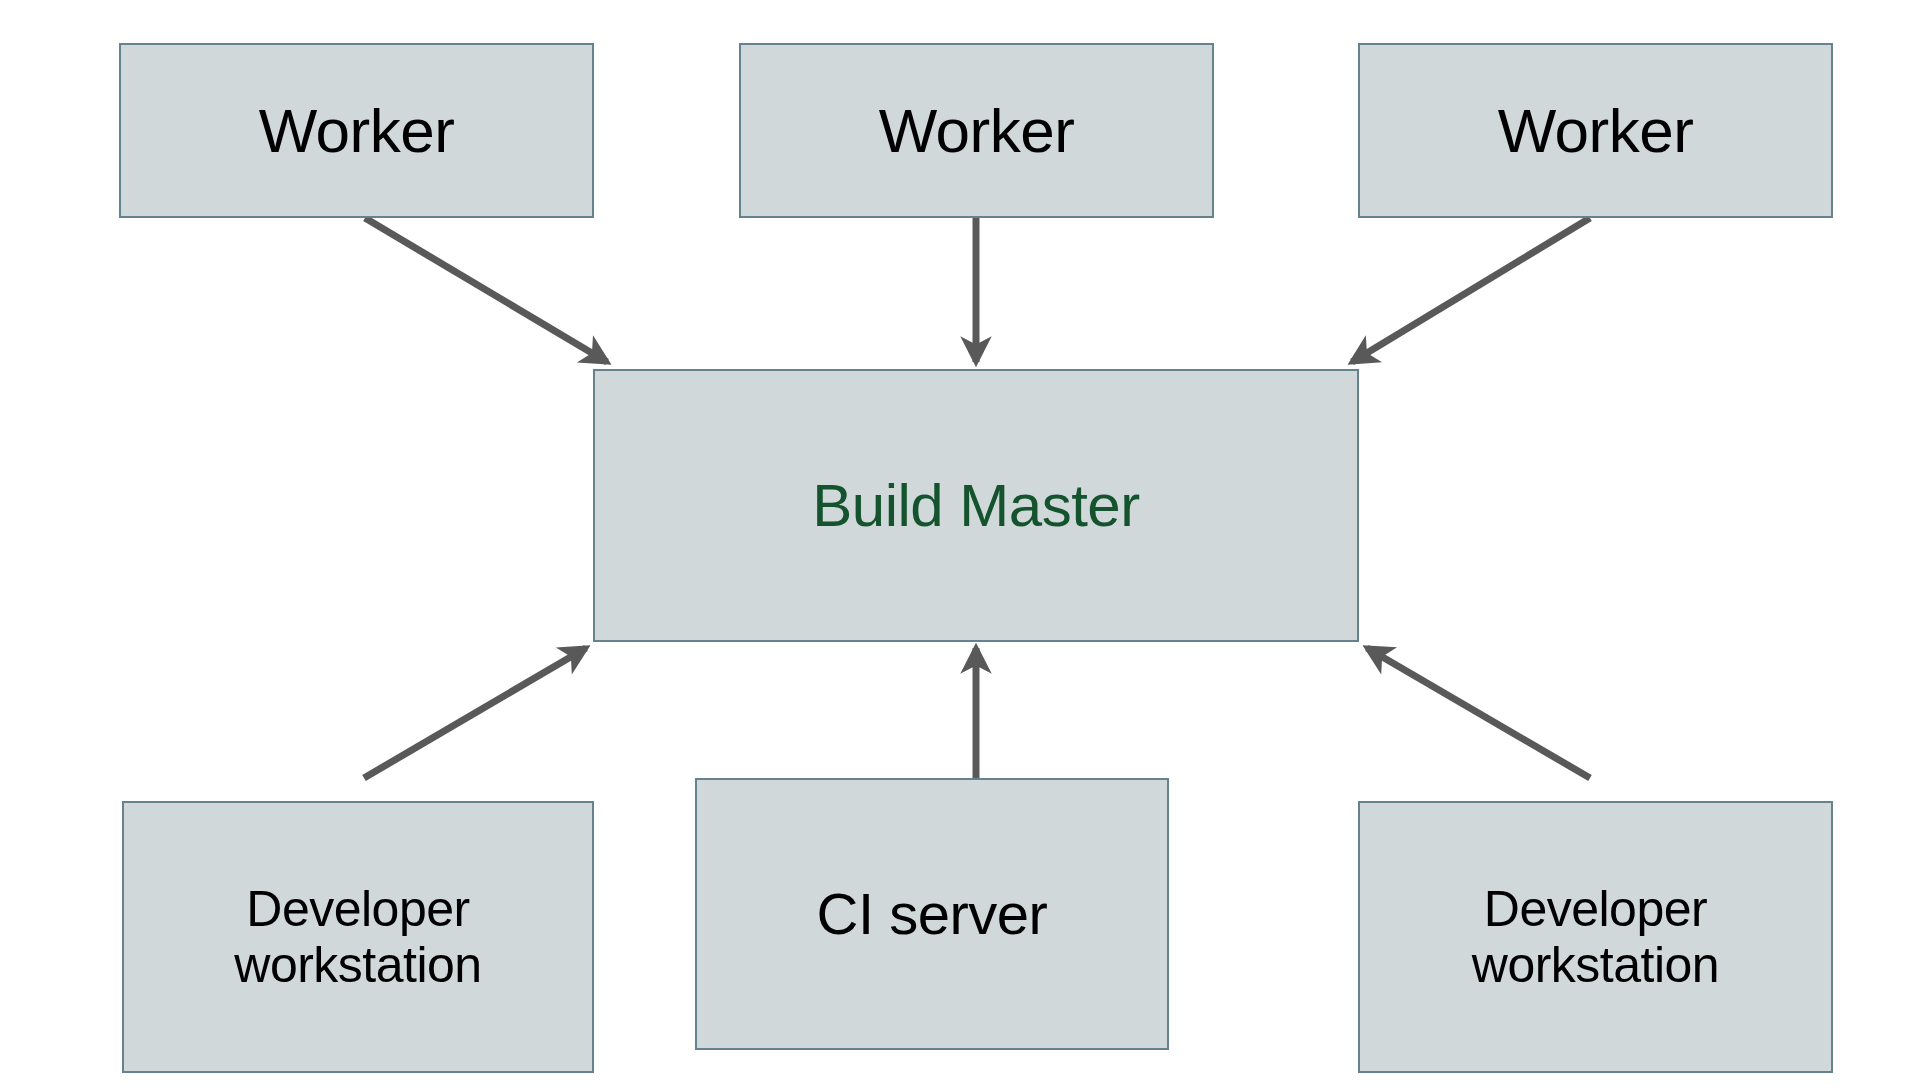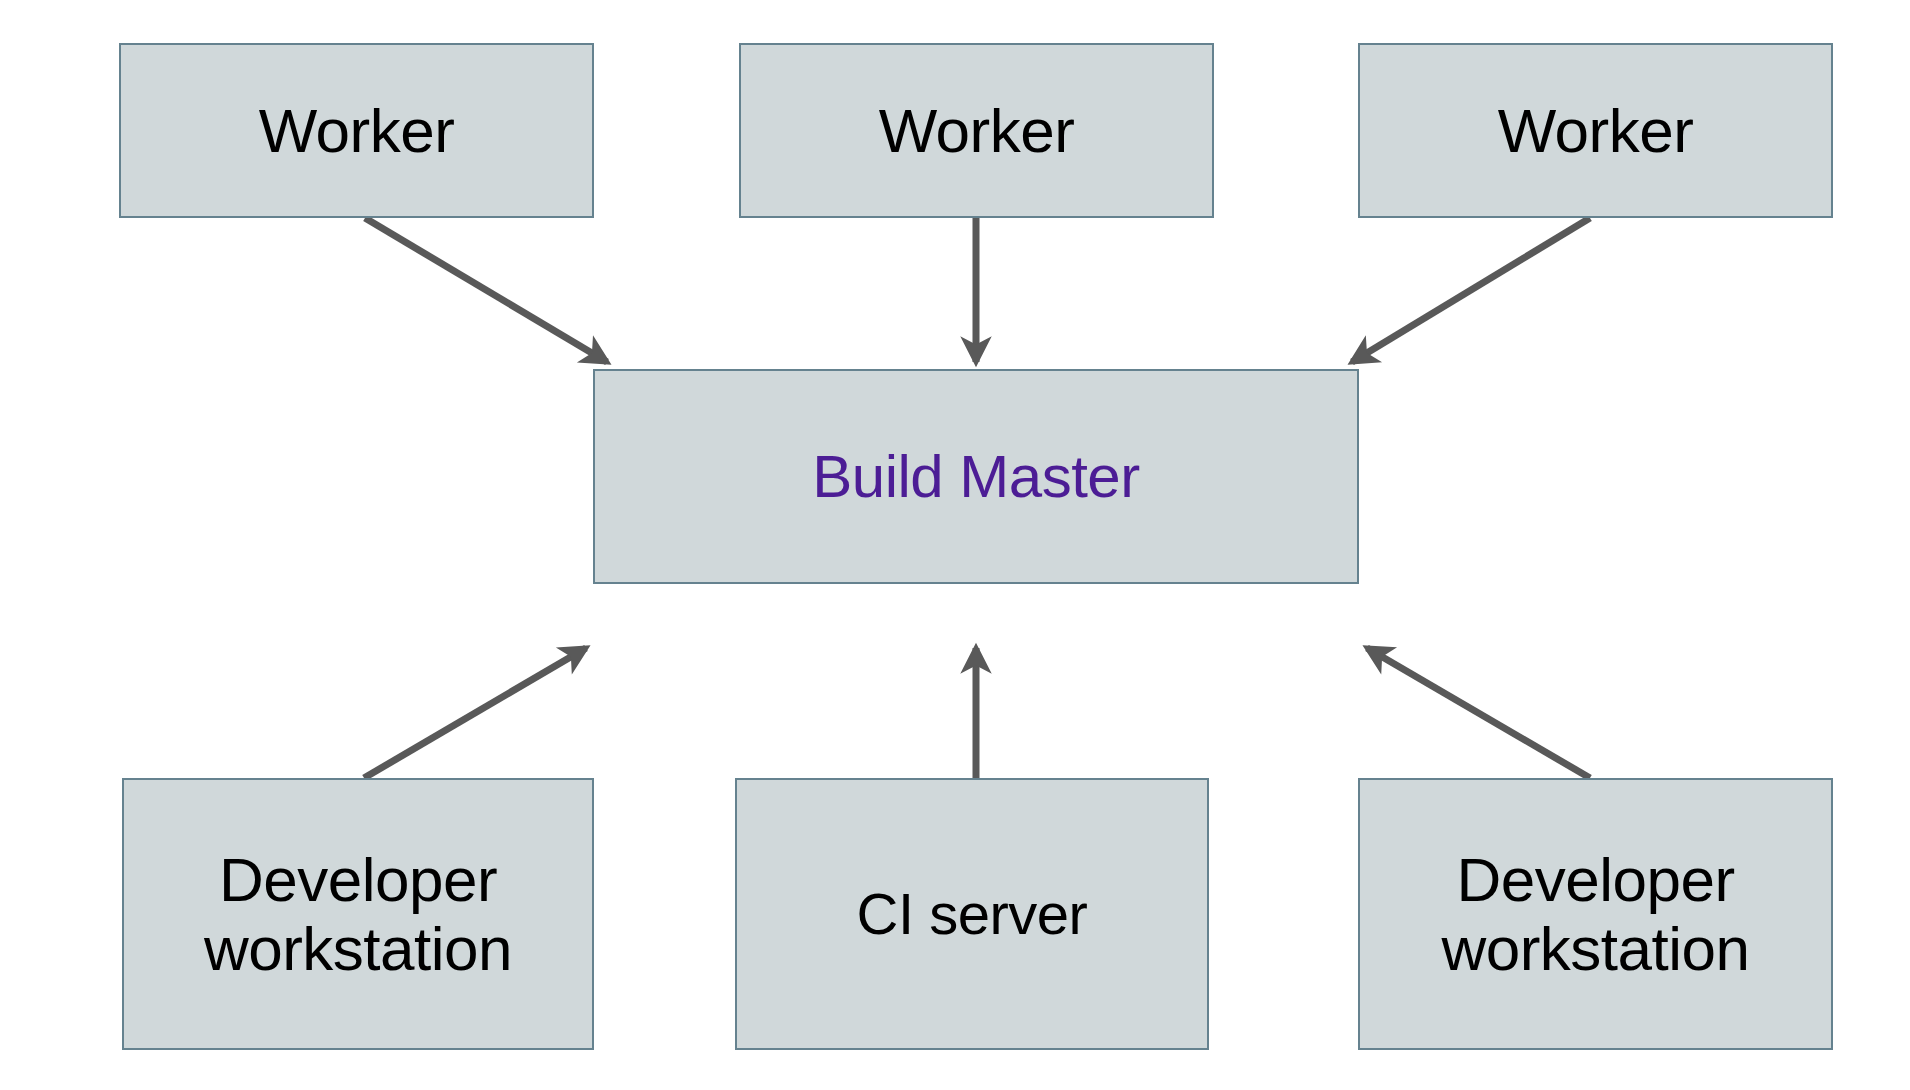--- a/index.html
+++ b/index.html
@@ -35,21 +35,21 @@
     -webkit-font-smoothing: antialiased;
   }
   .node-label {
     display: block;
     padding: 0 10px;
     white-space: pre-line;
     text-align: center;
   }
   .node.worker        { font-size: 62px; }
   .node.master        { font-size: 60px; }
-  .node.workstation   { font-size: 62px; }
+  .node.workstation   { font-size: 50px; margin-top: 23px; }
   .node.ci            { font-size: 58px; }
 
   #edges {
     position: absolute;
     left: 0;
     top: 0;
     width: 1910px;
     height: 1090px;
     pointer-events: none;
   }
@@ -80,30 +80,30 @@
   </div>
 
   <div class="node worker" style="left: 739px; top: 43px; width: 475px; height: 175px; background: rgb(208, 216, 218); border-color: rgb(101, 130, 143); color: rgb(0, 0, 0);">
     <span class="node-label">Worker</span>
   </div>
 
   <div class="node worker" style="left: 1358px; top: 43px; width: 475px; height: 175px; background: rgb(208, 216, 218); border-color: rgb(101, 130, 143); color: rgb(0, 0, 0);">
     <span class="node-label">Worker</span>
   </div>
 
-  <div class="node master" style="left: 593px; top: 369px; width: 766px; height: 215px; background: rgb(208, 216, 218); border-color: rgb(101, 130, 143); color: #4c1d95;">
+  <div class="node master" style="left: 593px; top: 369px; width: 766px; height: 273px; background: rgb(208, 216, 218); border-color: rgb(101, 130, 143); color: #14532d;">
     <span class="node-label">Build Master</span>
   </div>
 
   <div class="node workstation" style="left: 122px; top: 778px; width: 472px; height: 272px; background: rgb(208, 216, 218); border-color: rgb(101, 130, 143); color: rgb(0, 0, 0);">
     <span class="node-label">Developer
 workstation</span>
   </div>
 
-  <div class="node ci" style="left: 735px; top: 778px; width: 474px; height: 272px; background: rgb(208, 216, 218); border-color: rgb(101, 130, 143); color: rgb(0, 0, 0);">
+  <div class="node ci" style="left: 695px; top: 778px; width: 474px; height: 272px; background: rgb(208, 216, 218); border-color: rgb(101, 130, 143); color: rgb(0, 0, 0);">
     <span class="node-label">CI server</span>
   </div>
 
   <div class="node workstation" style="left: 1358px; top: 778px; width: 475px; height: 272px; background: rgb(208, 216, 218); border-color: rgb(101, 130, 143); color: rgb(0, 0, 0);">
     <span class="node-label">Developer
 workstation</span>
   </div>
 
 </div>
 

